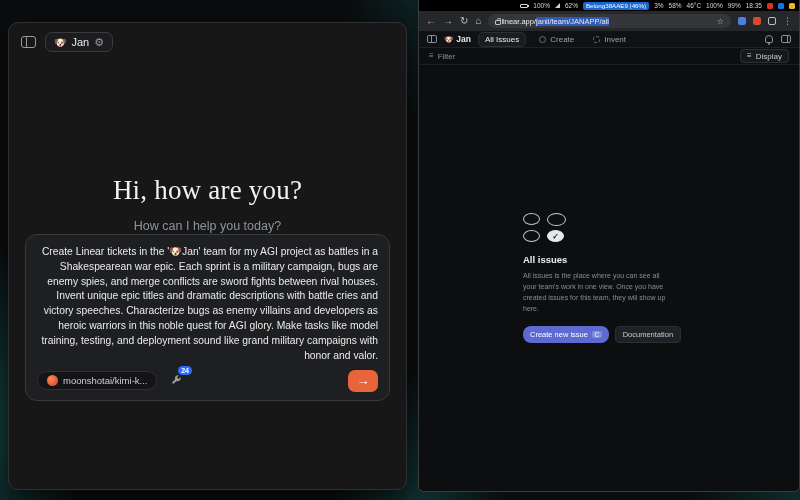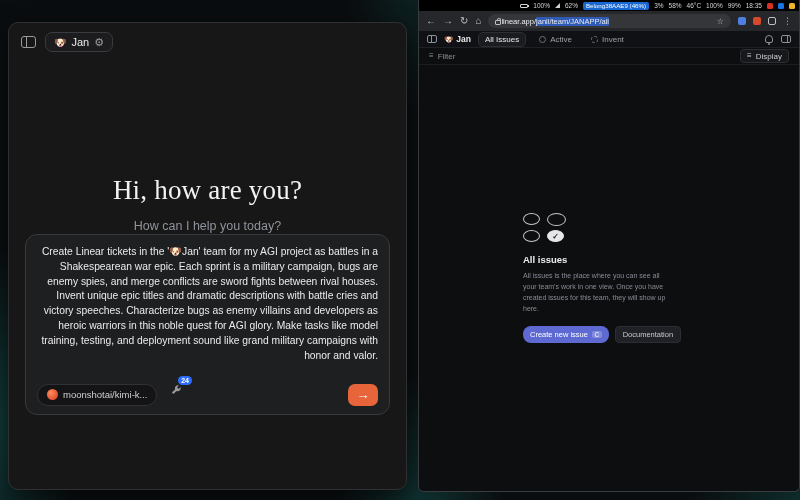--- a/index.html
+++ b/index.html
@@ -27,21 +27,21 @@
   .team-pill { display:flex; align-items:center; gap:5px; border:1px solid #3b3b3f; border-radius:7px; padding:3px 8px; font-size:11px; color:#e9e9ea; background:#1c1c1e; }
   .team-pill .emoji { font-size:10px; }
   .gear { color:#9a9a9e; font-size:11px; line-height:1; }
 
   .jan-hero { position:absolute; top:152px; left:0; right:0; text-align:center; }
   .greeting { font-family:"Liberation Serif", serif; font-size:27px; font-weight:500; color:#f2f2f2; margin:0; letter-spacing:.2px; }
   .subtitle { font-size:12.5px; color:#8e949b; margin:13px 0 12px; }
 
   .prompt-card { position:absolute; left:16px; right:16px; top:211px; background:#1e1f21; border:1px solid #393a3e; border-radius:12px; padding:10px 11px 8px; }
   .prompt-text { font-size:10.3px; line-height:1.44; color:#ebebec;text-align:right; }
-  .prompt-toolbar { display:flex; gap:12px; margin-top:20px; }
+  .prompt-toolbar { display:flex; align-items:center; gap:12px; margin-top:6px; }
   .model-pill { display:flex; align-items:center; gap:5px; background:#141416; border:1px solid #303135; border-radius:13px; padding:3px 9px; font-size:9.5px; color:#cfcfd2; white-space:nowrap; }
   .model-logo { width:11px; height:11px; border-radius:50%; background:radial-gradient(circle at 35% 35%, #ff8a5c, #d43a1e); flex:0 0 auto; }
   .tools-btn { position:relative; display:inline-flex; color:#9a9a9e; }
   .tools-badge { position:absolute; top:-8px; right:-10px; background:#2e6bff; color:#fff; font-size:7px; font-weight:700; padding:1px 3.5px; border-radius:7px; }
   .send-btn { margin-left:auto; width:30px; height:22px; border:none; border-radius:7px; background:#e8653c; color:#fff; font-size:13px; font-weight:700; line-height:20px; text-align:center; padding:0; cursor:pointer; }
 
   
   .device {
     position:absolute; left:418px; top:0; width:382px; height:492px;
     background:#0d0e10; border:1px solid #3a3b3f; border-top:none;
@@ -183,21 +183,21 @@
         </span>
       <span class="lin-team">
         <span class="emoji">🐶</span>
         <span>Jan</span>
       </span>
       <span class="lin-tab active">
         <span>All Issues</span>
       </span>
       <span class="lin-tab">
         <span class="st-circle"></span>
-        <span>Active</span>
+        <span>Create</span>
       </span>
       <span class="lin-tab">
         <span class="st-circle dashed"></span>
         <span>Invent</span>
       </span>
       <span class="right">
         <span class="bell"></span>
         <span class="panel-ic">
             <i></i>
           </span>

